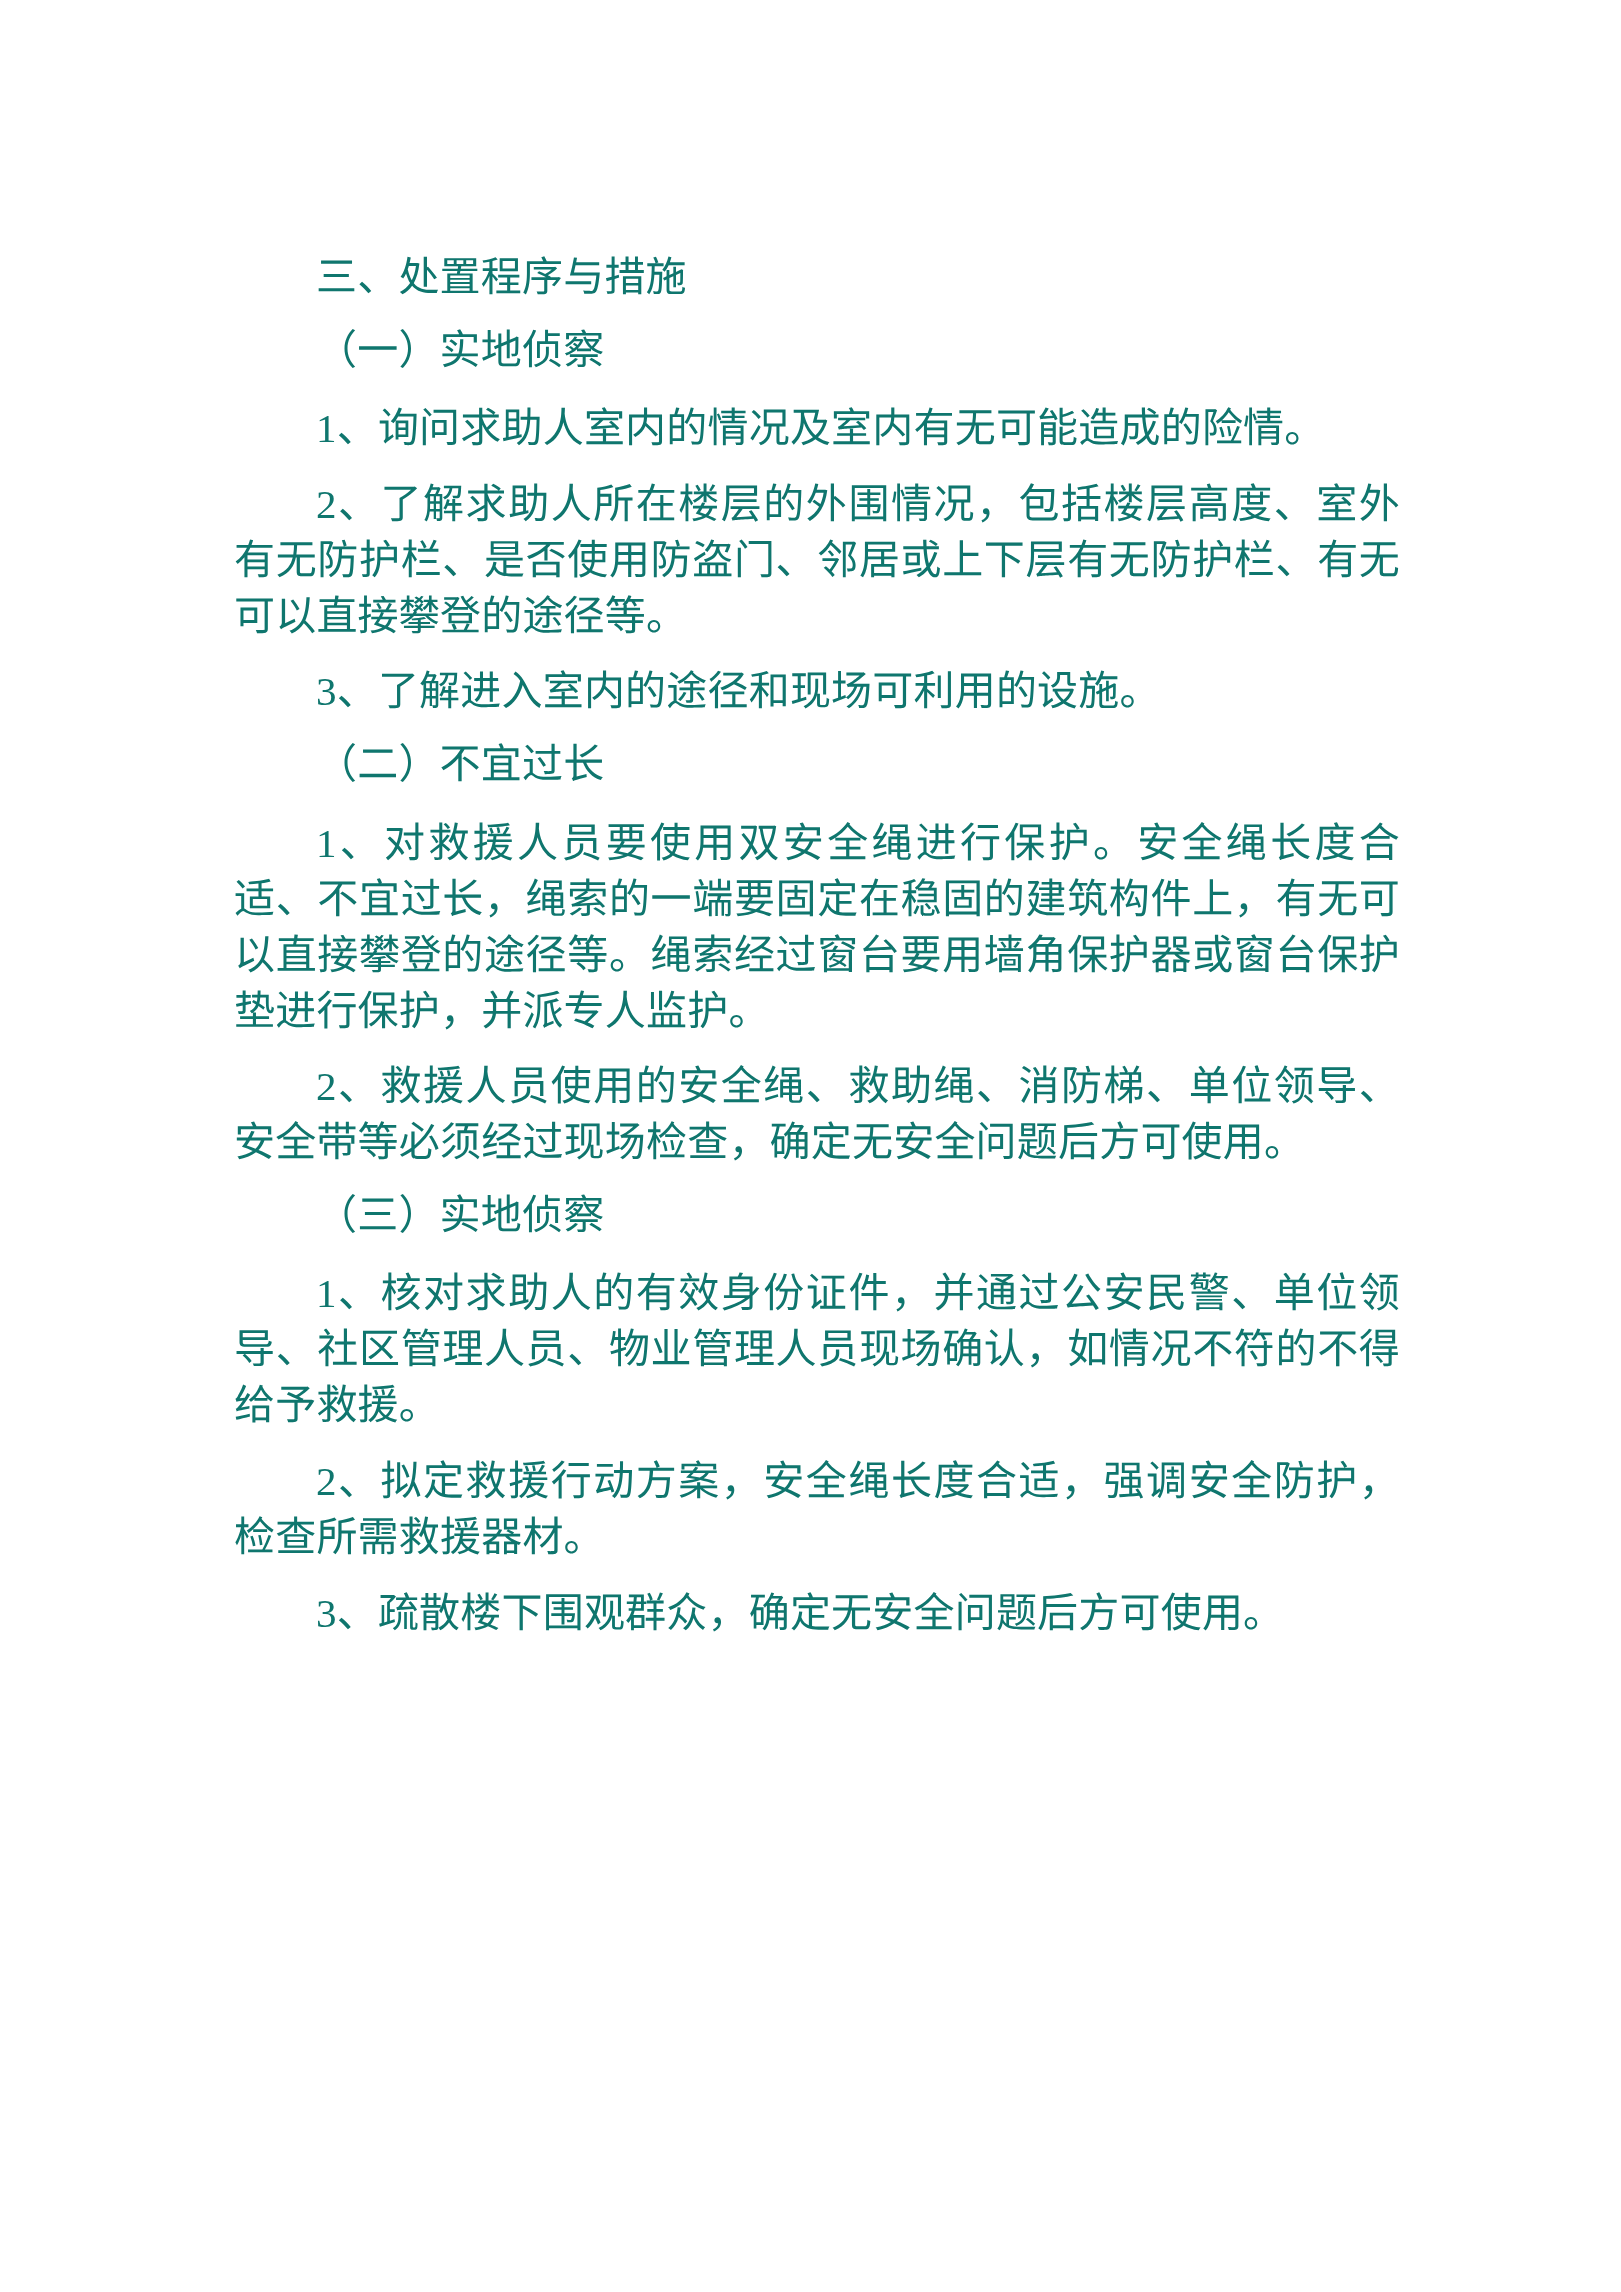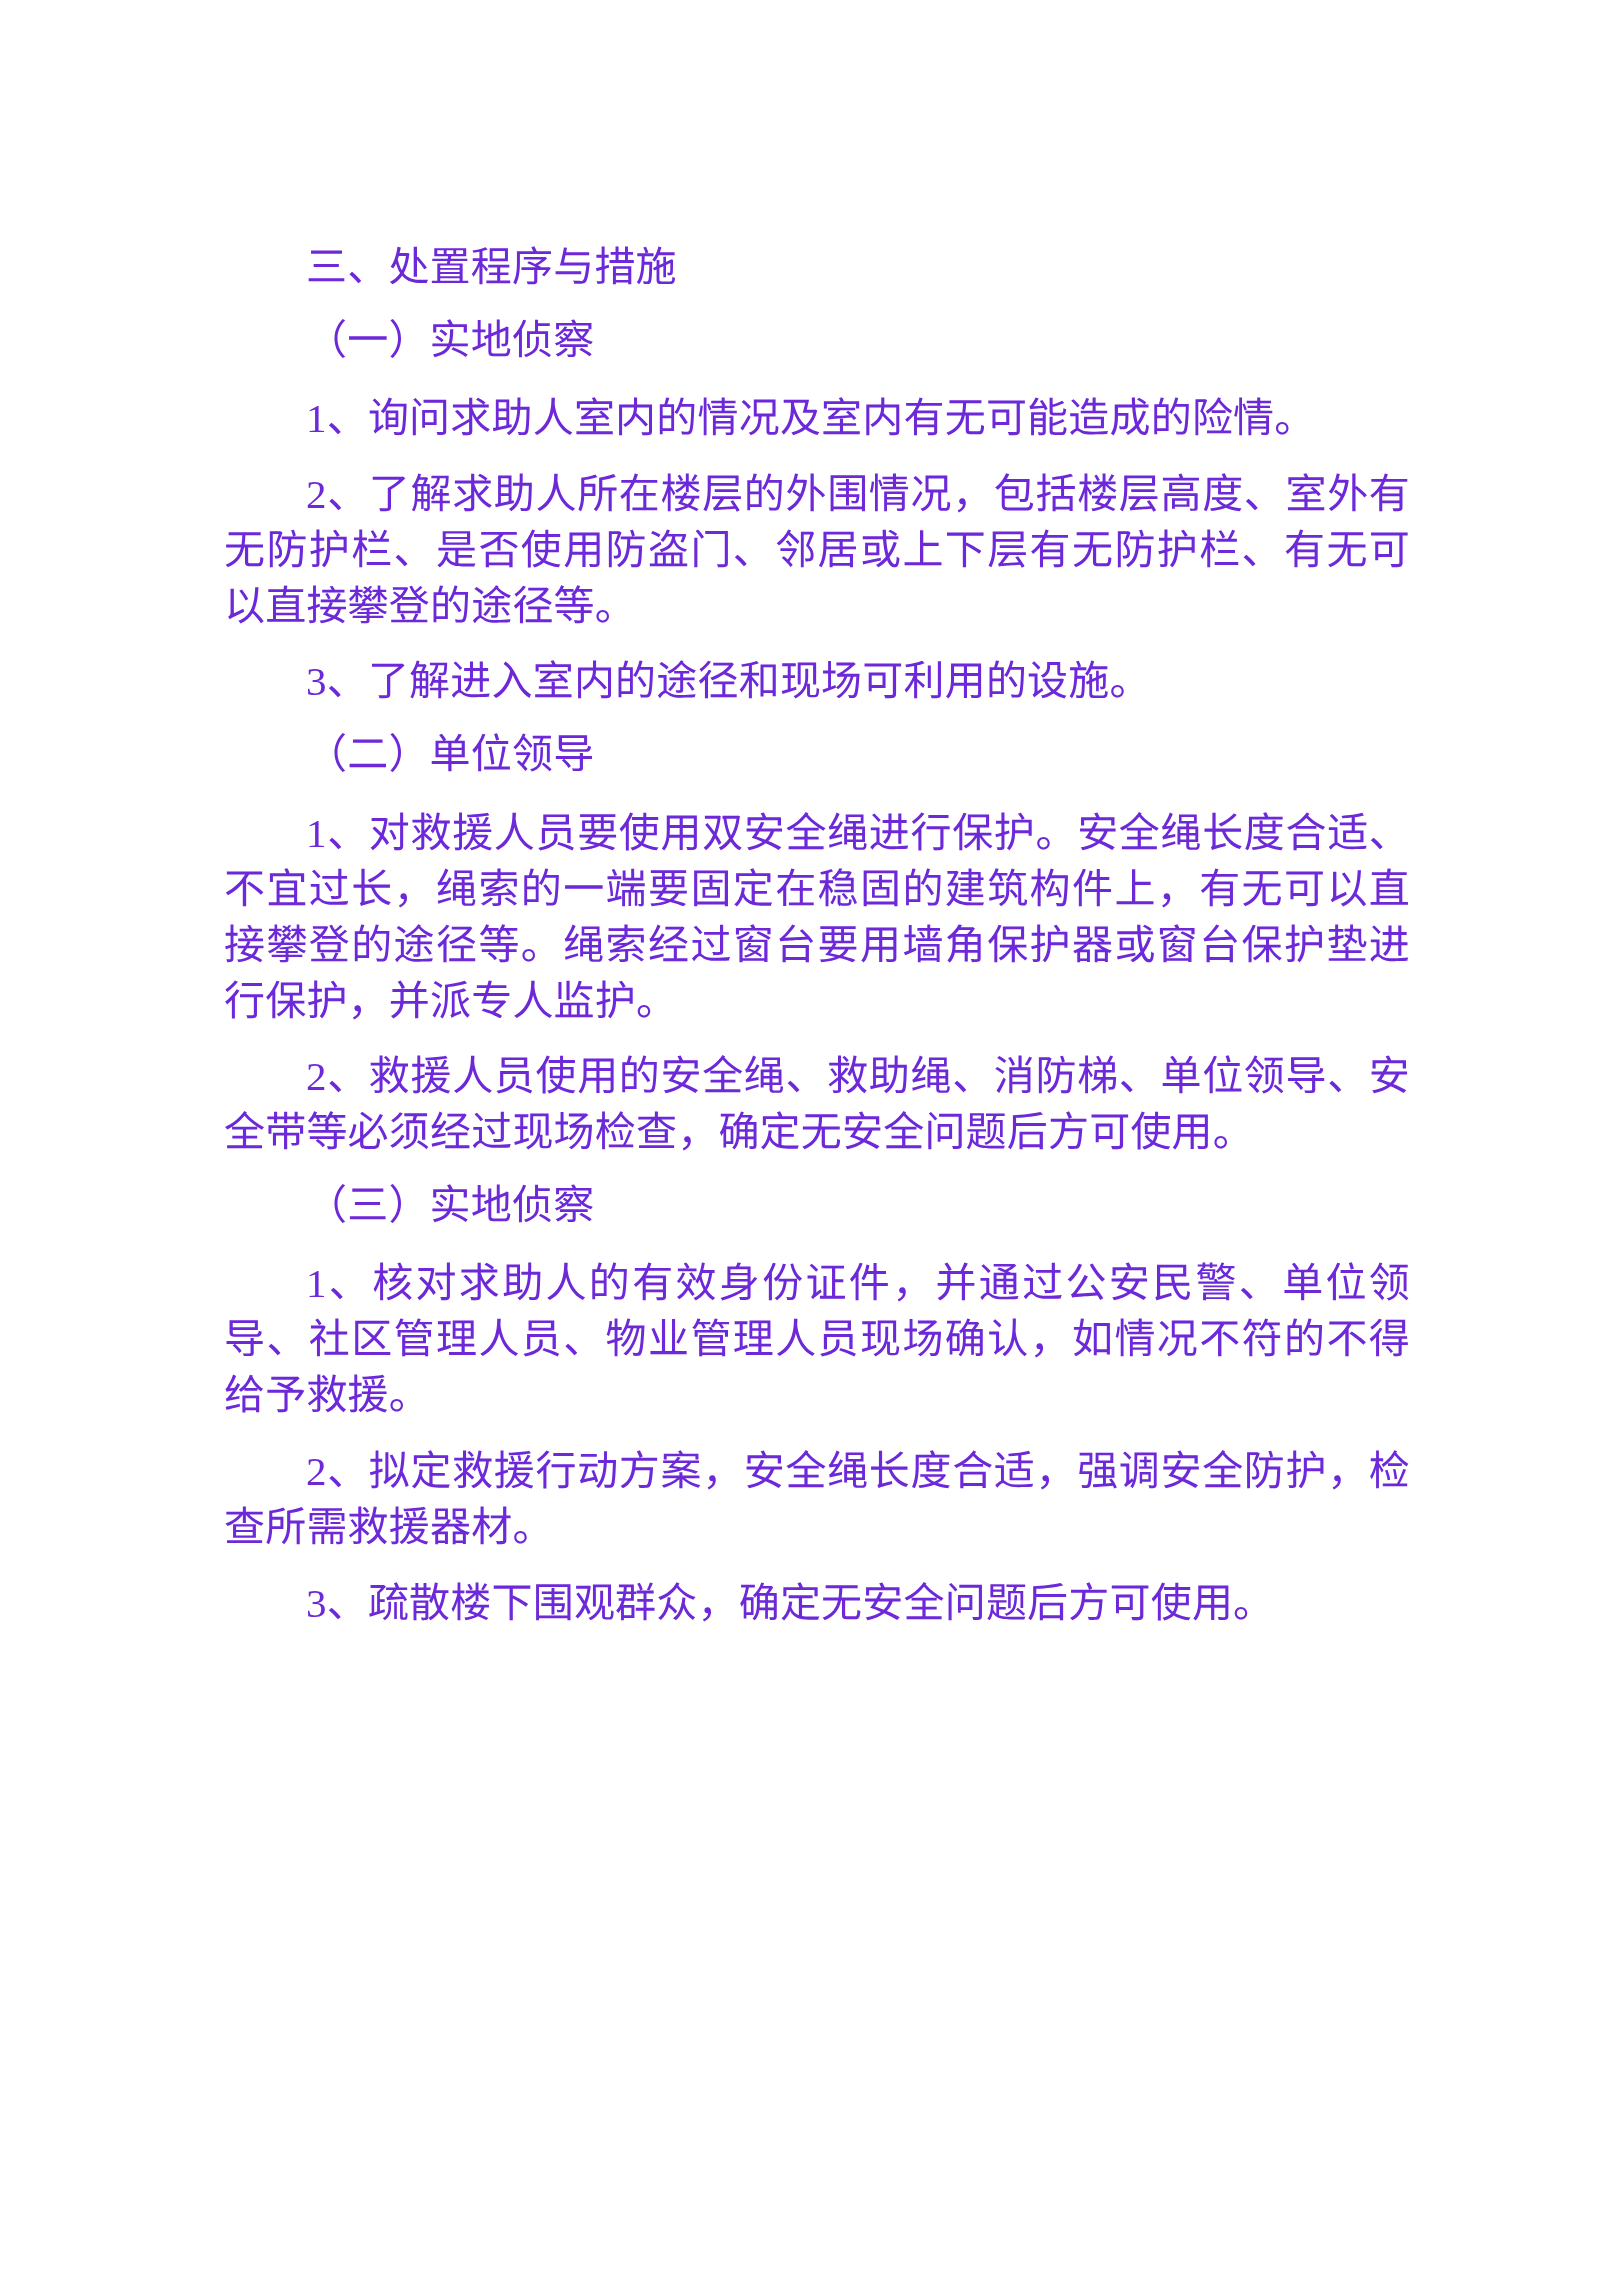--- a/index.html
+++ b/index.html
@@ -21,22 +21,22 @@
     inset: 0;
     background: #ffffff;
   }
   .content {
     position: absolute;
     left: 218px;
     top: 233px;
     width: 1198px;
   }
   .para {
-    margin: 6px;
-    color: #6d28d9;
+    margin: 16px;
+    color: #0f766e;
     font-size: 41px;
     line-height: 56px;
     letter-spacing: 0.2px;
     text-indent: 2em;
     text-align: justify;
     text-justify: inter-ideograph;
     word-break: break-all;
     font-weight: 400;
   }
   
@@ -64,21 +64,21 @@
     <p class="para heading">三、处置程序与措施</p>
 
     <p class="para sub-heading">（一）实地侦察</p>
 
     <p class="para"><span class="num">1、</span><span>询问求助人室内的情况及室内有无可能造成的险情。</span></p>
 
     <p class="para"><span class="num">2、</span><span>了解求助人所在楼层的外围情况，包括楼层高度、室外有无防护栏、是否使用防盗门、邻居或上下层有无防护栏、有无可以直接攀登的途径等。</span></p>
 
     <p class="para"><span class="num">3、</span><span>了解进入室内的途径和现场可利用的设施。</span></p>
 
-    <p class="para sub-heading">（二）单位领导</p>
+    <p class="para sub-heading">（二）不宜过长</p>
 
     <p class="para"><span class="num">1、</span><span>对救援人员要使用双安全绳进行保护。安全绳长度合适、不宜过长，绳索的一端要固定在稳固的建筑构件上，有无可以直接攀登的途径等。绳索经过窗台要用墙角保护器或窗台保护垫进行保护，并派专人监护。</span></p>
 
     <p class="para"><span class="num">2、</span><span>救援人员使用的安全绳、救助绳、消防梯、单位领导、安全带等必须经过现场检查，确定无安全问题后方可使用。</span></p>
 
     <p class="para sub-heading">（三）实地侦察</p>
 
     <p class="para"><span class="num">1、</span><span>核对求助人的有效身份证件，并通过公安民警、单位领导、社区管理人员、物业管理人员现场确认，如情况不符的不得给予救援。</span></p>
 
     <p class="para"><span class="num">2、</span><span>拟定救援行动方案，安全绳长度合适，强调安全防护，检查所需救援器材。</span></p>

